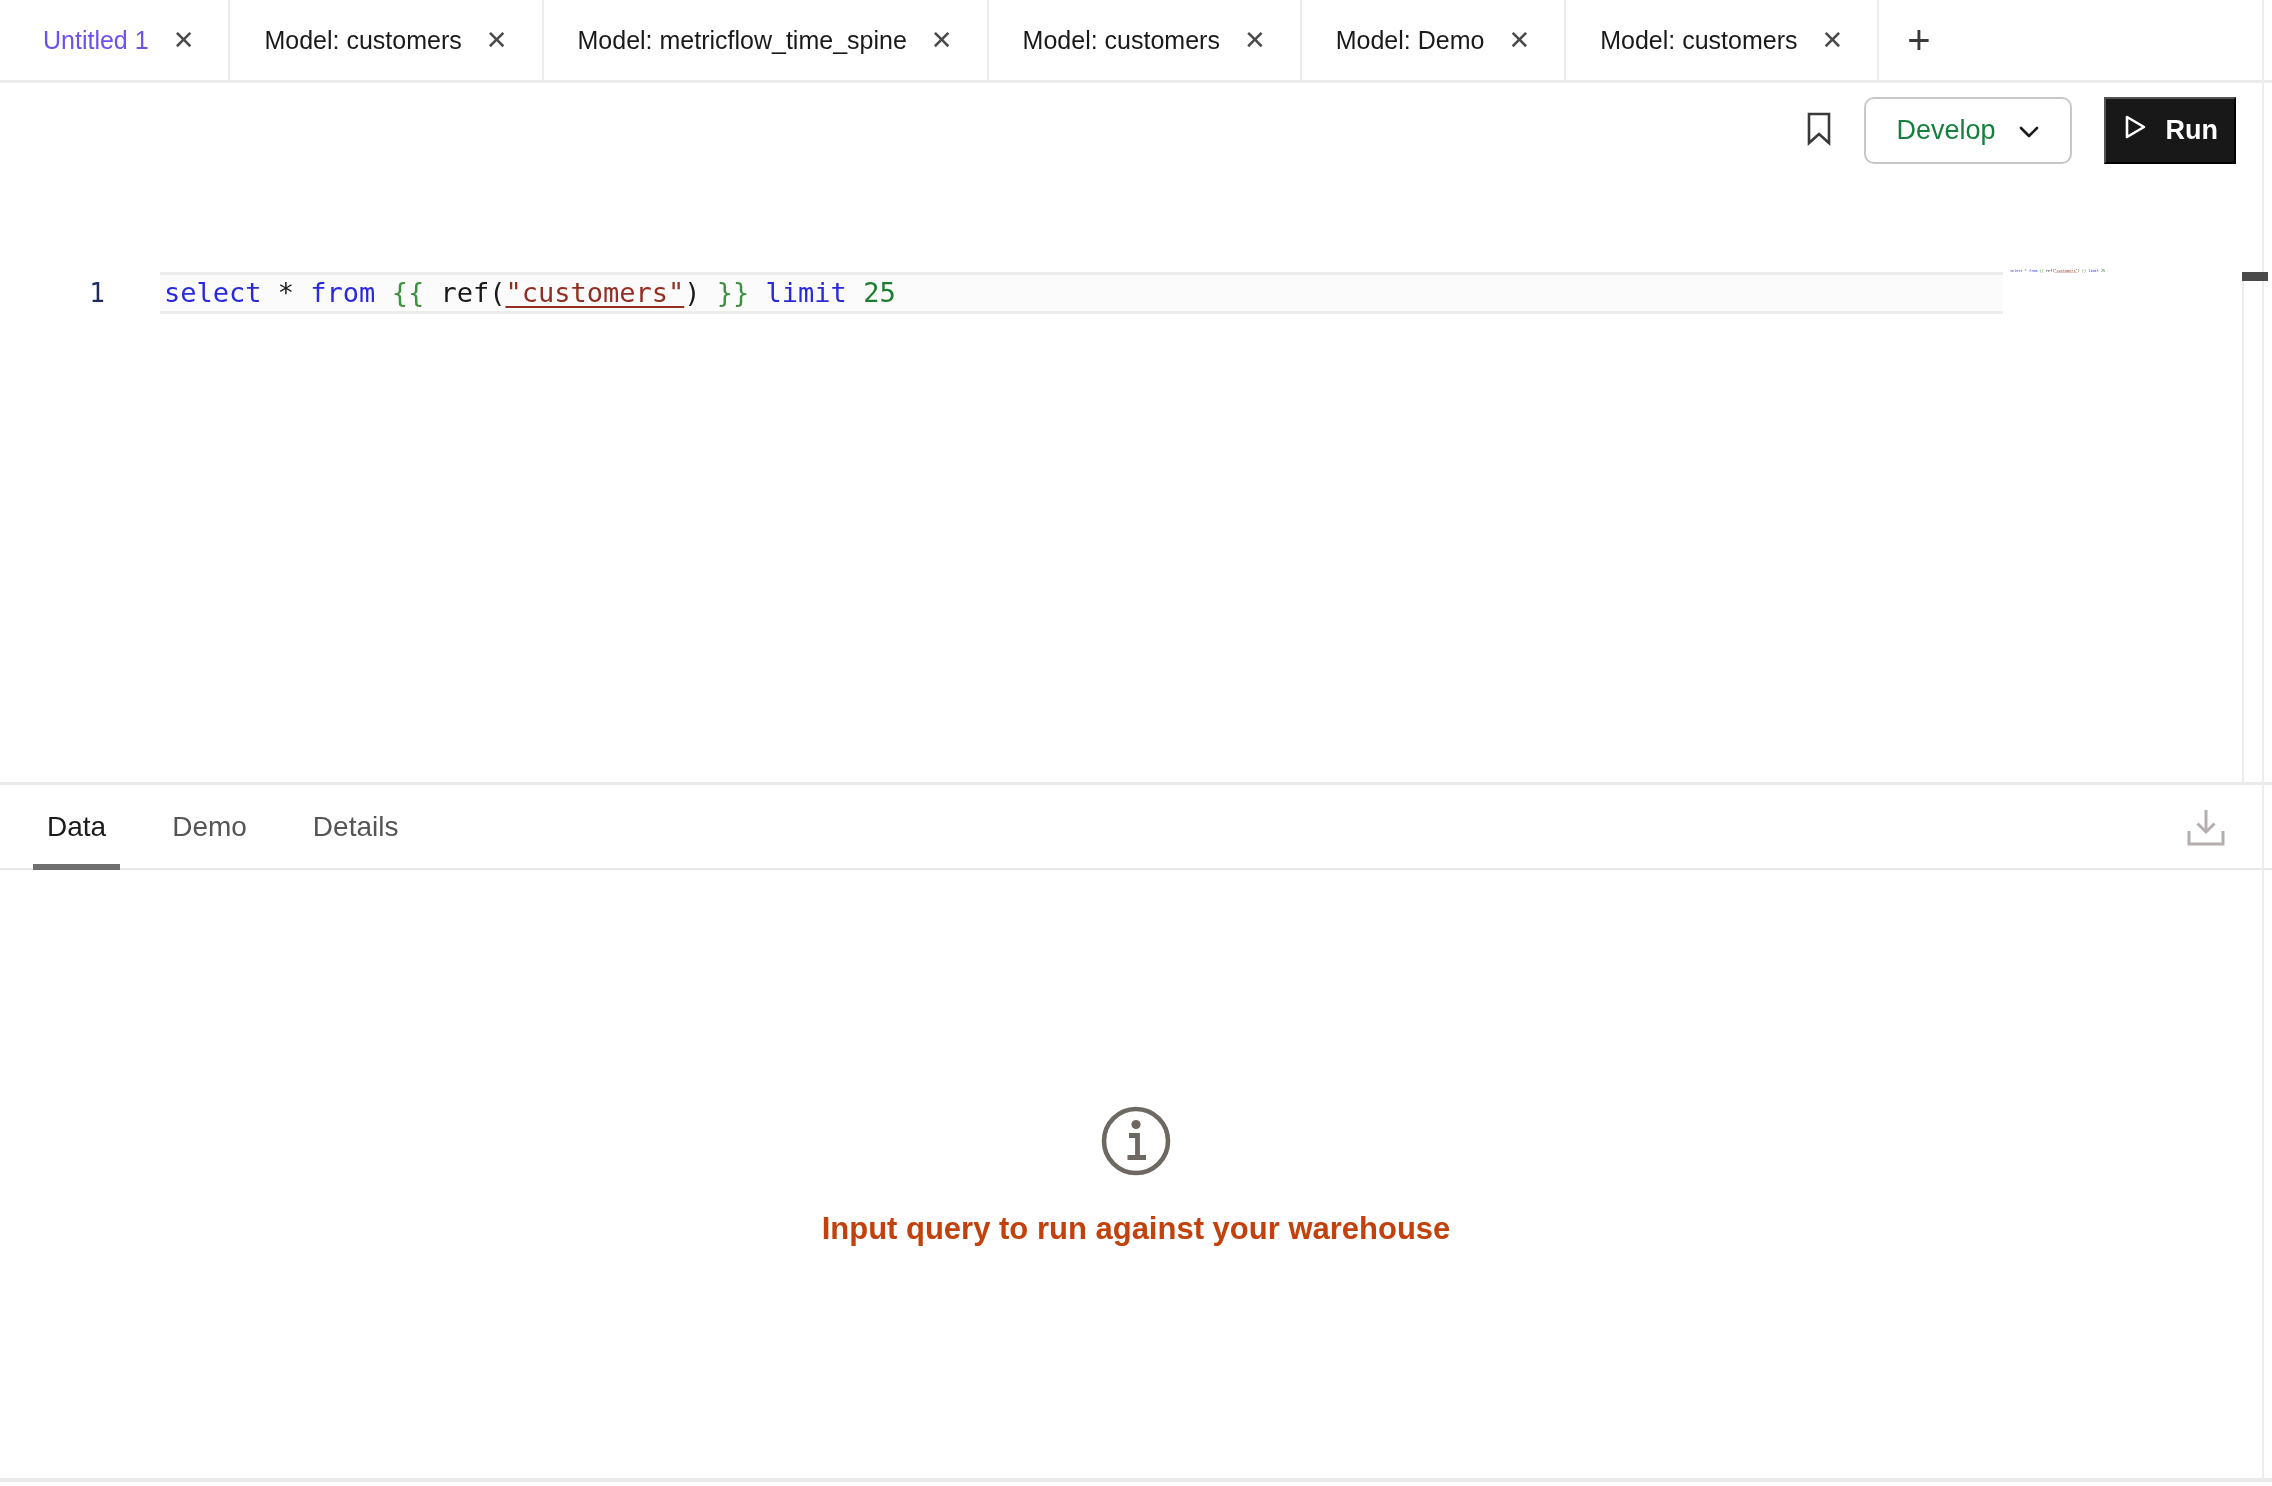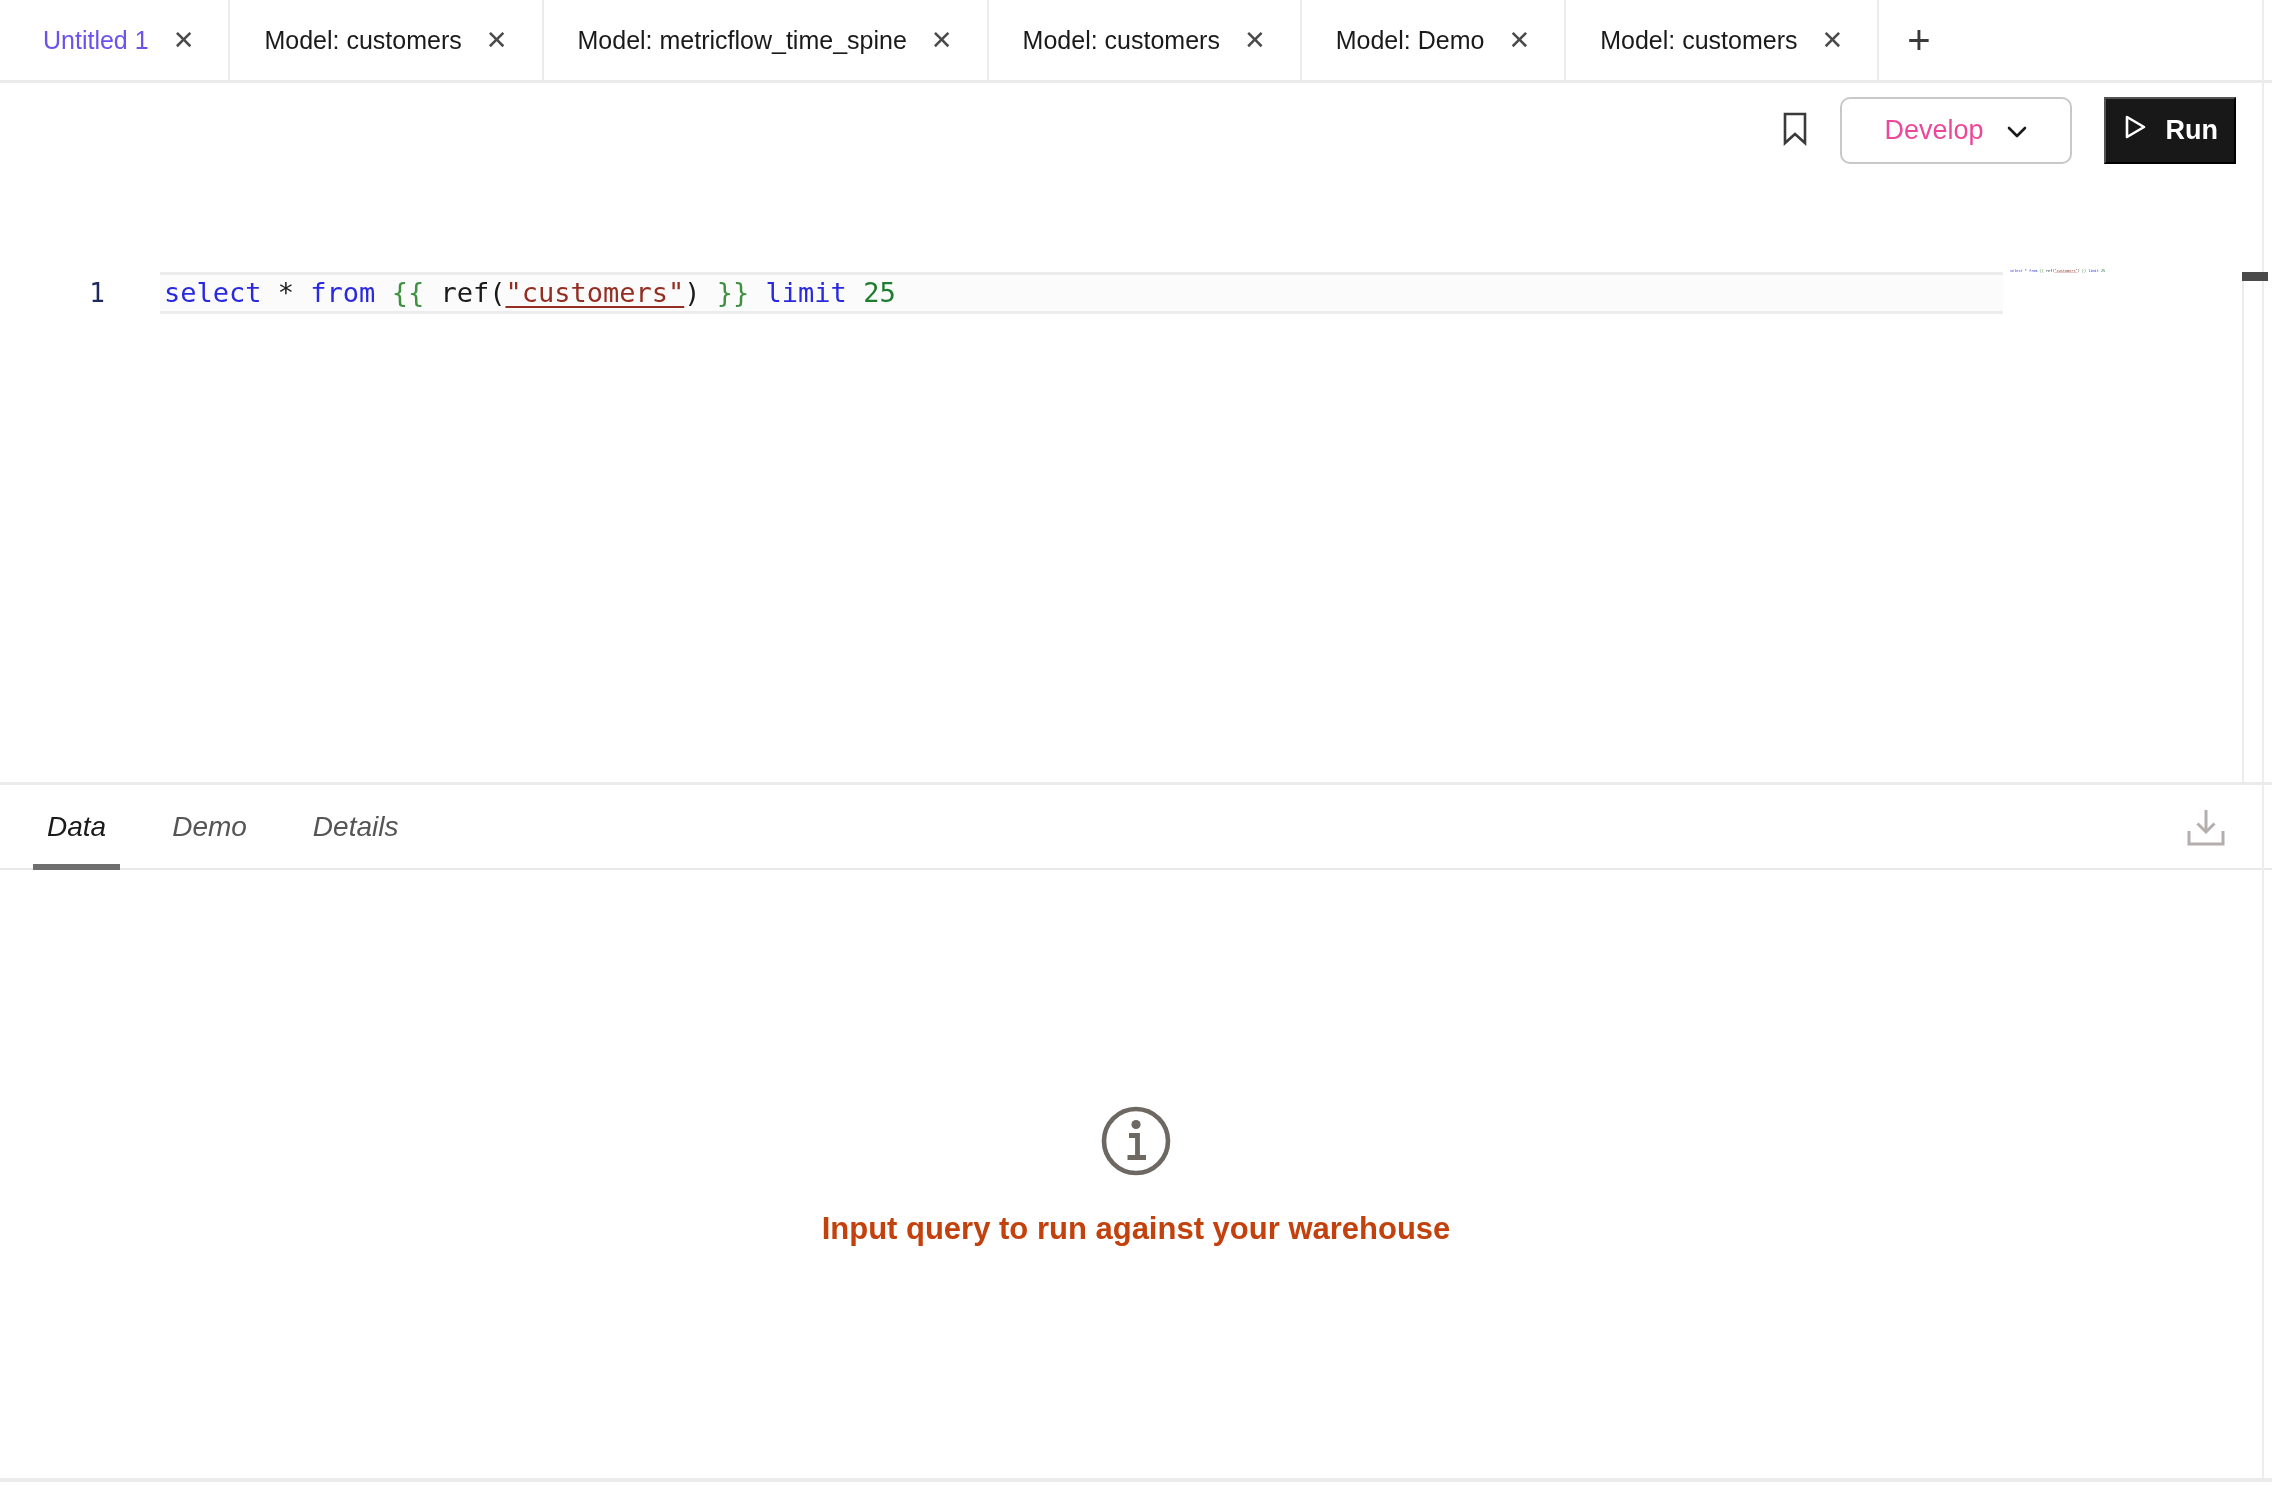--- a/index.html
+++ b/index.html
@@ -29,22 +29,22 @@
   }
 
   
   .toolbar {
     position:absolute; top:83px; left:0; right:0; height:95px;
     display:flex; align-items:center; justify-content:flex-end; gap:32px;
     padding-right:36px; box-sizing:border-box;
   }
   .bookmark-btn { display:flex; align-items:center; cursor:pointer; }
   .develop-btn {
-    height:67px; padding:0 42px; border:2px solid #c8c8c8; border-radius:10px;
-    background:#fff; font-size:27px; color:#ec4899;
+    height:67px; padding:0 30px; border:2px solid #c8c8c8; border-radius:10px;
+    background:#fff; font-size:27px; color:#15803d;
     display:flex; align-items:center; gap:22px; cursor:pointer;
   }
   .run-btn {
     height:67px; padding:0 16px; background:#181818; color:#fff; border-radius:0;
     font-size:27px; font-weight:600; display:flex; align-items:center; gap:18px; cursor:pointer;
   }
 
   
   .statusrow {
     position:absolute; top:188px; left:38px; display:flex; gap:32px; align-items:center;
@@ -97,21 +97,20 @@
     position:absolute; left:2242px; top:12px; width:26px; height:9px; background:#4a4a4a;
     cursor:grab; z-index:3;
   }
 
   
   .results-header {
     position:absolute; top:782px; left:0; right:0; height:88px;
     border-top:3px solid #ebebeb; border-bottom:2px solid #e9e9e9;
     display:flex; align-items:center; padding-left:33px; box-sizing:border-box; gap:38px;
     background:#fff;
-    font-style:italic;
   }
   .rtab {
     position:relative; height:100%; display:flex; align-items:center;
     padding:0 14px; font-size:28px; color:#555; cursor:pointer;
   }
   .rtab.active { color:#1a1a1a; font-weight:500; }
   .rtab.active::after {
     content:''; position:absolute; left:0; right:0; bottom:-2px; height:6px; background:#6f6f6f;
   }
   .download-btn {

